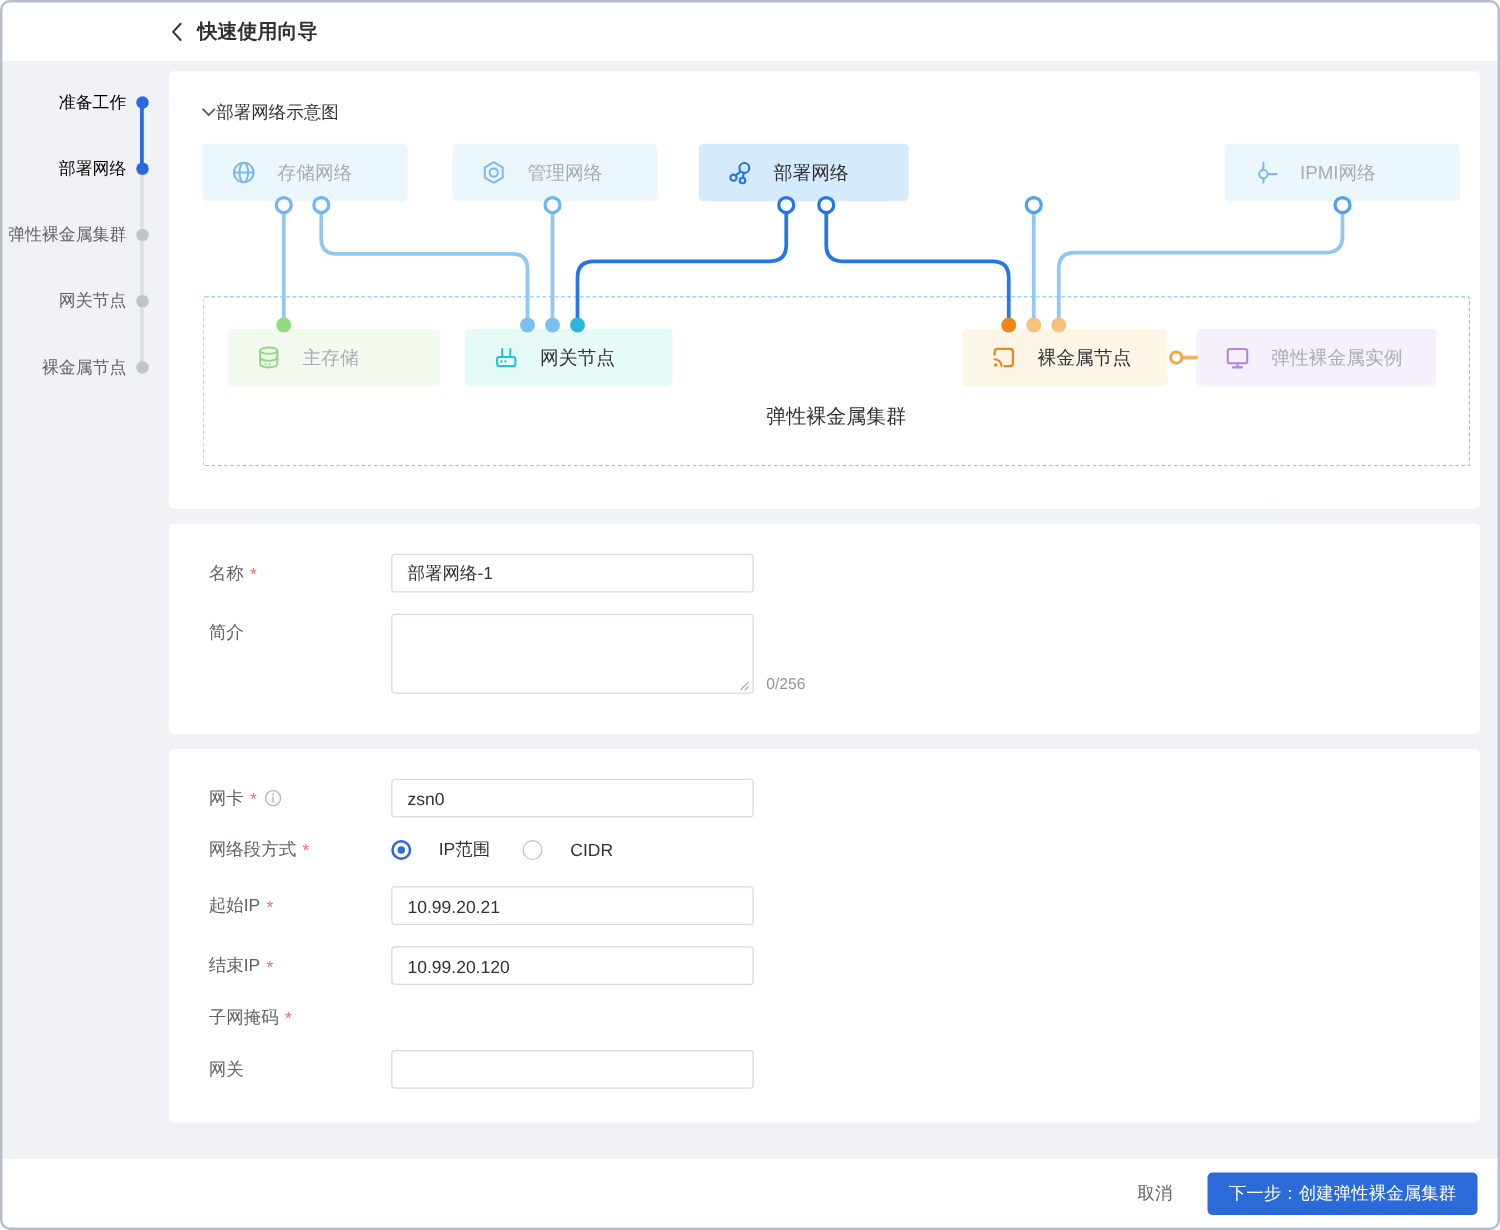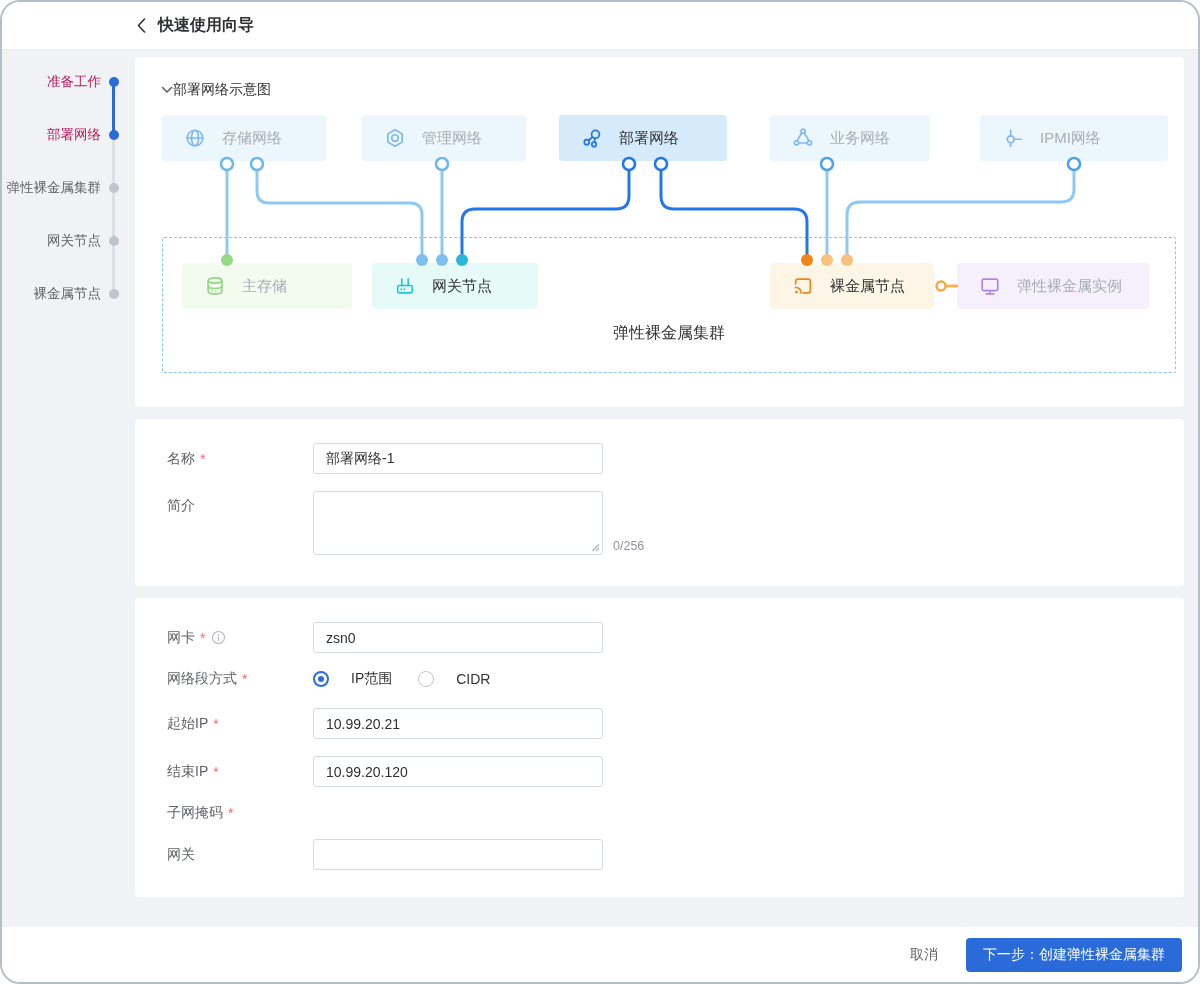--- a/index.html
+++ b/index.html
@@ -1,36 +1,36 @@
 <!DOCTYPE html>
 <html><head>
 <meta charset="utf-8">
 <style>
   * { box-sizing: border-box; margin: 0; padding: 0; }
   html,body { background:#fff; font-family:"Liberation Sans","DejaVu Sans",sans-serif; }
   .window {
-    width:1200px; height:984px; border:2px solid #b6bec9; border-radius:20px;
+    width:1200px; height:984px; border:2px solid #b6bec9; border-radius:8px;
     overflow:hidden; display:flex; flex-direction:column; background:#f0f2f5;
   }
   
   .top-header {
     height:48px; background:#fff; border-bottom:1px solid #e9ebef;
     display:flex; align-items:center; padding-left:135px; flex-shrink:0;
   }
   .back-btn { display:flex; align-items:center; cursor:pointer; margin-right:12px; }
   .top-title { font-size:16px; font-weight:600; color:#303133; }
   
   .body-area { flex:1; display:flex; overflow:hidden; }
   
   .steps { position:relative; width:133px; flex-shrink:0; padding-top:22px; }
   .steps-line { position:absolute; left:110px; top:32px; width:3px; height:212px; background:#dcdfe6; }
   .steps-line-active { position:absolute; left:110px; top:32px; width:3px; height:53px; background:#2a6bdb; }
   .step { display:flex; align-items:center; justify-content:flex-end; height:20px; margin-bottom:33px; position:relative; }
   .step-label { font-size:13.5px; color:#606266; white-space:nowrap; }
-  .step.done .step-label, .step.active .step-label { color:#be185d; }
+  .step.done .step-label, .step.active .step-label { color:#000000; }
   .step-dot { width:10px; height:10px; border-radius:50%; background:#c0c4cc; margin:0 16px 0 8px; flex-shrink:0; }
   .step.done .step-dot, .step.active .step-dot { background:#2a6bdb; }
   
   .main-col { flex:1; padding:7px 14px 8px 0; display:flex; flex-direction:column; overflow:hidden; }
   .card { background:#fff; border-radius:4px; margin-bottom:12px; }
   
   .section-header { display:flex; align-items:center; padding:24px 0 0 26px; cursor:pointer; }
   .section-title { font-size:14px; color:#303133; font-weight:500; }
   .diagram { position:relative; height:300px; margin-top:8px; }
   .dbox { position:absolute; height:46px; border-radius:4px; display:flex; align-items:center; padding-left:22px; gap:16px; font-size:15px; }
@@ -148,29 +148,20 @@
           <div class="dbox network-box selected" style="left:424px; top:8px; width:168px;">
             <svg width="22" height="22" viewBox="0 0 24 24" fill="none" stroke="currentColor" stroke-width="1.9" stroke-linecap="round">
                 <circle cx="15.8" cy="8" r="4.3"></circle>
                 <circle cx="6.3" cy="16.5" r="2.7"></circle>
                 <circle cx="14.2" cy="19" r="2.4"></circle>
                 <path d="M12.4,11.2 L8.3,14.4"></path>
                 <path d="M15.2,12.3 L14.6,16.6"></path>
               </svg>
             <span class="dbox-label">部署网络</span>
           </div>
-          <div class="dbox network-box" style="left:635px; top:8px; width:160px;">
-            <svg width="22" height="22" viewBox="0 0 24 24" fill="none" stroke="currentColor" stroke-width="1.8" stroke-linejoin="round">
-                <path d="M12,4.2 L20,17.5 H4 Z"></path>
-                <circle cx="12" cy="4.6" r="2.3" fill="#ecf6fd"></circle>
-                <circle cx="4.9" cy="17.3" r="2.3" fill="#ecf6fd"></circle>
-                <circle cx="19.1" cy="17.3" r="2.3" fill="#ecf6fd"></circle>
-              </svg>
-            <span class="dbox-label">业务网络</span>
-          </div>
           <div class="dbox network-box" style="left:845px; top:8px; width:188px;">
             <svg width="22" height="22" viewBox="0 0 24 24" fill="none" stroke="currentColor" stroke-width="1.8" stroke-linecap="round">
                 <path d="M9.5,3.5 V9.6"></path>
                 <circle cx="9.5" cy="13.4" r="3.7"></circle>
                 <path d="M13.3,13.4 H21"></path>
                 <path d="M9.5,17.2 V21"></path>
               </svg>
             <span class="dbox-label">IPMI网络</span>
           </div>
 

